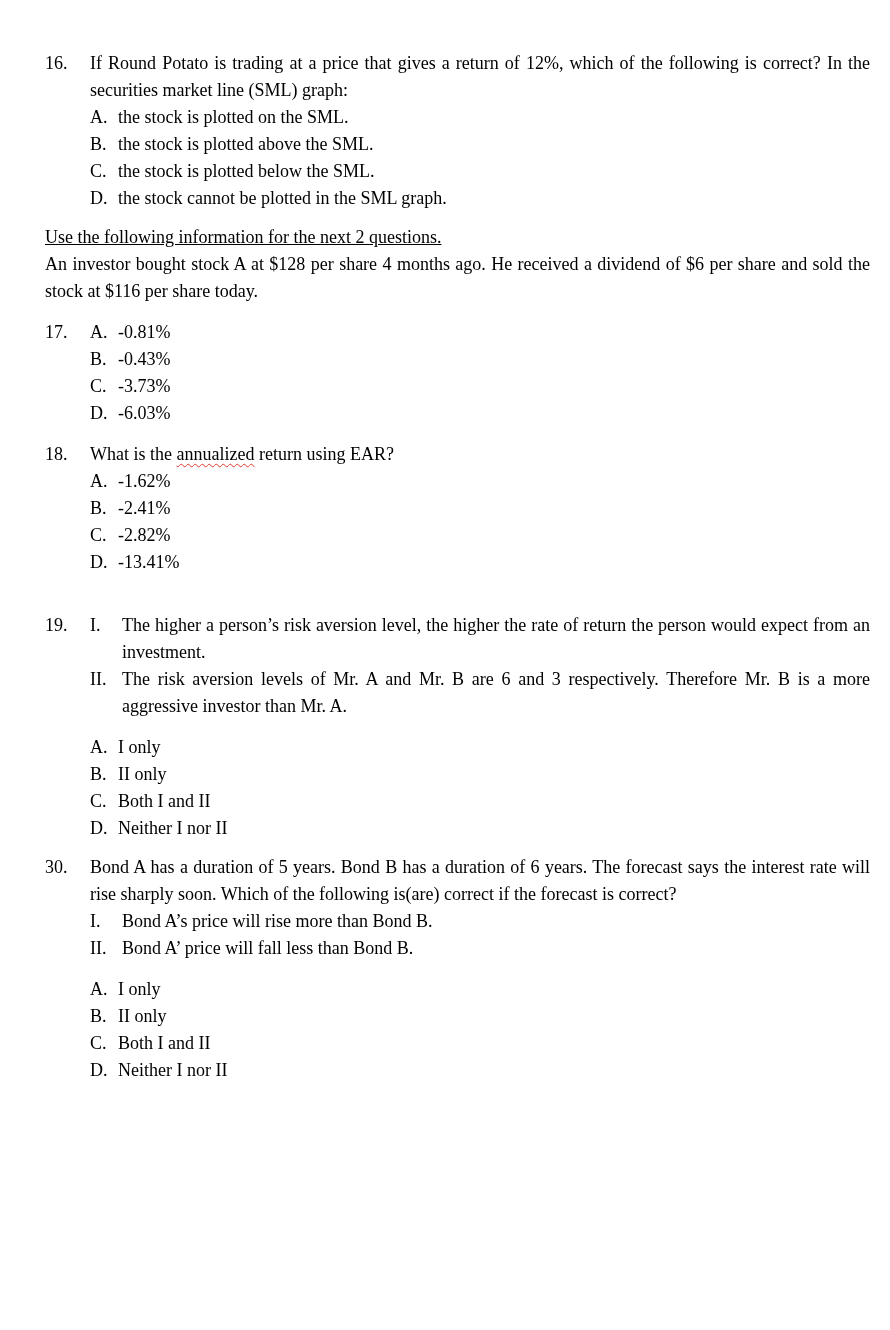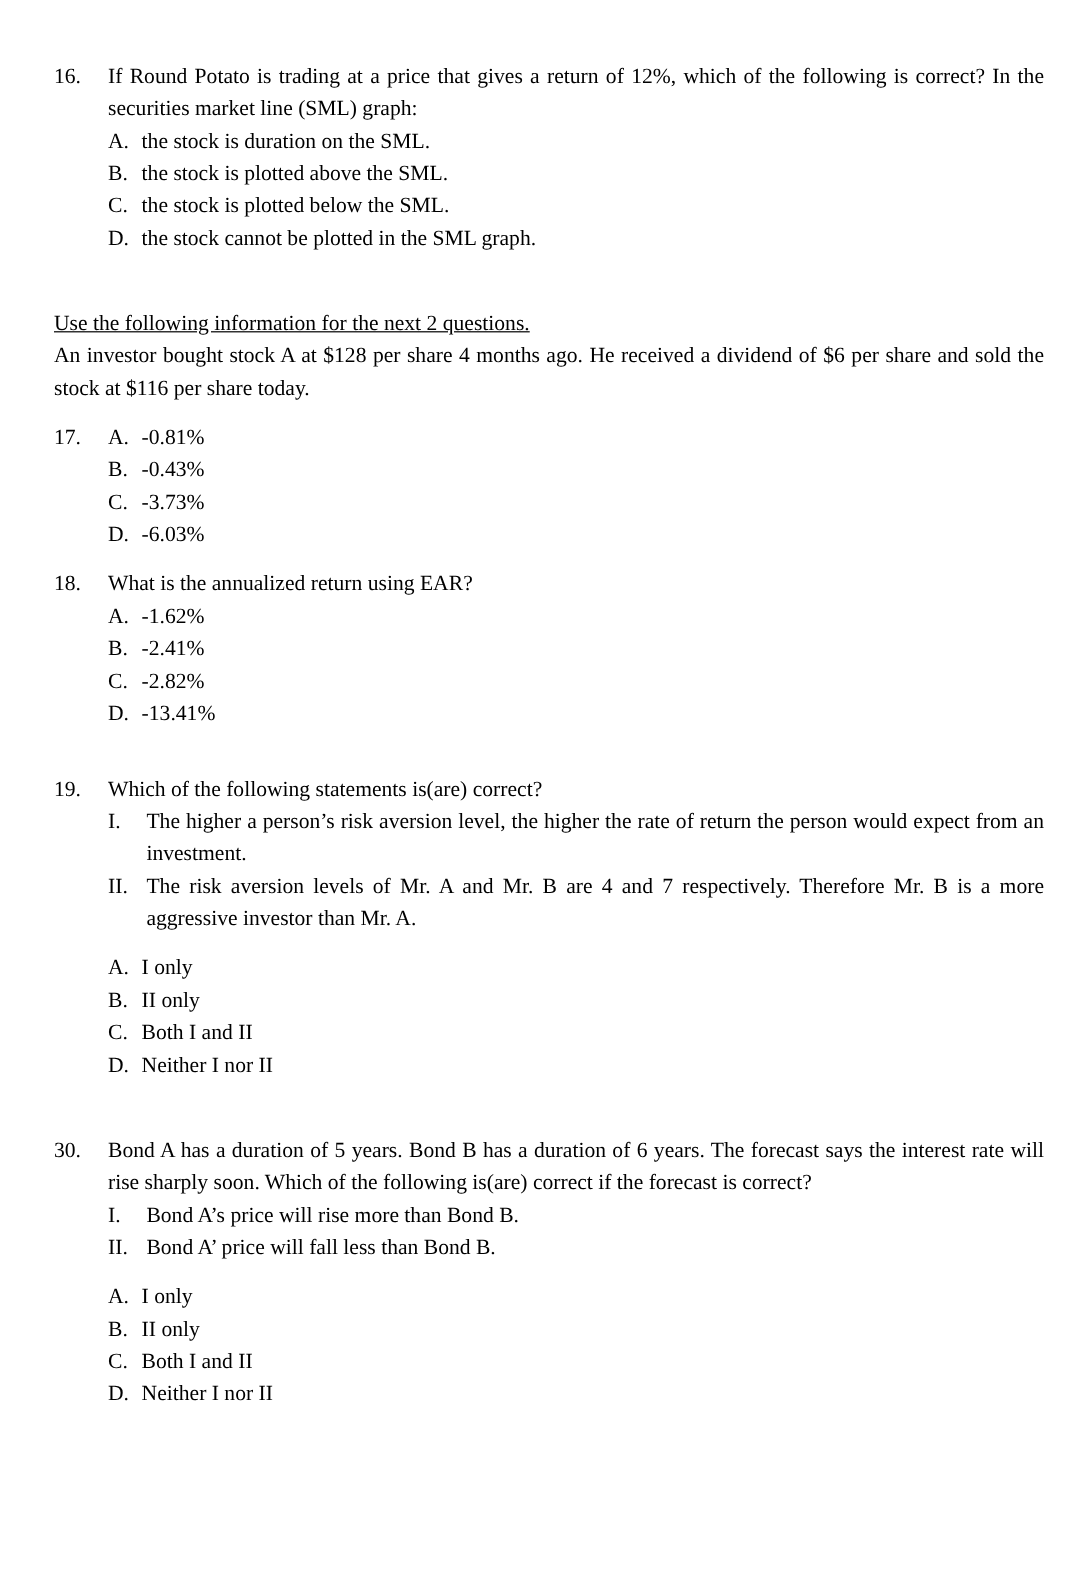--- a/index.html
+++ b/index.html
@@ -26,41 +26,42 @@
 
   .statement { display: flex; }
   .st-numeral { width: 32px; flex: none; }
   .st-text { flex: 1; text-align: justify; }
 
   .info-block { }
   .info-heading { text-decoration: underline; }
   .info-body { text-align: justify; }
 
   .mt14 { margin-top: 14px; }
-  .mt27 { margin-top: 44px; }
+  .mt27 { margin-top: 12px; }
   .mt54 { margin-top: 36px; }
 
   .spellcheck {
+    text-decoration: underline;
     text-decoration-style: wavy;
     text-decoration-color: #e03a2f;
     text-decoration-thickness: 1px;
     text-underline-offset: 3px;
   }
 </style>
 </head>
 <body>
 
 <div class="page">
 
   <div class="question">
     <span class="qnum">16.</span>
     <div class="para mt14">If Round Potato is trading at a price that gives a return of 12%, which of the following is correct? In the securities market line (SML) graph:</div>
     <div class="option">
       <span class="opt-letter">A.</span>
-      <span class="opt-text">the stock is duration on the SML.</span>
+      <span class="opt-text">the stock is plotted on the SML.</span>
     </div>
     <div class="option">
       <span class="opt-letter">B.</span>
       <span class="opt-text">the stock is plotted above the SML.</span>
     </div>
     <div class="option">
       <span class="opt-letter">C.</span>
       <span class="opt-text">the stock is plotted below the SML.</span>
     </div>
     <div class="option">
@@ -110,28 +111,27 @@
       <span class="opt-text">-2.82%</span>
     </div>
     <div class="option">
       <span class="opt-letter">D.</span>
       <span class="opt-text">-13.41%</span>
     </div>
   </div>
 
   <div class="question mt54">
     <span class="qnum">19.</span>
-    <div class="stem">Which of the following statements is(are) correct?</div>
     <div class="statement">
       <span class="st-numeral">I.</span>
       <span class="st-text">The higher a person’s risk aversion level, the higher the rate of return the person would expect from an investment.</span>
     </div>
     <div class="statement">
       <span class="st-numeral">II.</span>
-      <span class="st-text">The risk aversion levels of Mr. A and Mr. B are 4 and 7 respectively. Therefore Mr. B is a more aggressive investor than Mr. A.</span>
+      <span class="st-text">The risk aversion levels of Mr. A and Mr. B are 6 and 3 respectively. Therefore Mr. B is a more aggressive investor than Mr. A.</span>
     </div>
     <div class="option mt14">
       <span class="opt-letter">A.</span>
       <span class="opt-text">I only</span>
     </div>
     <div class="option">
       <span class="opt-letter">B.</span>
       <span class="opt-text">II only</span>
     </div>
     <div class="option">

